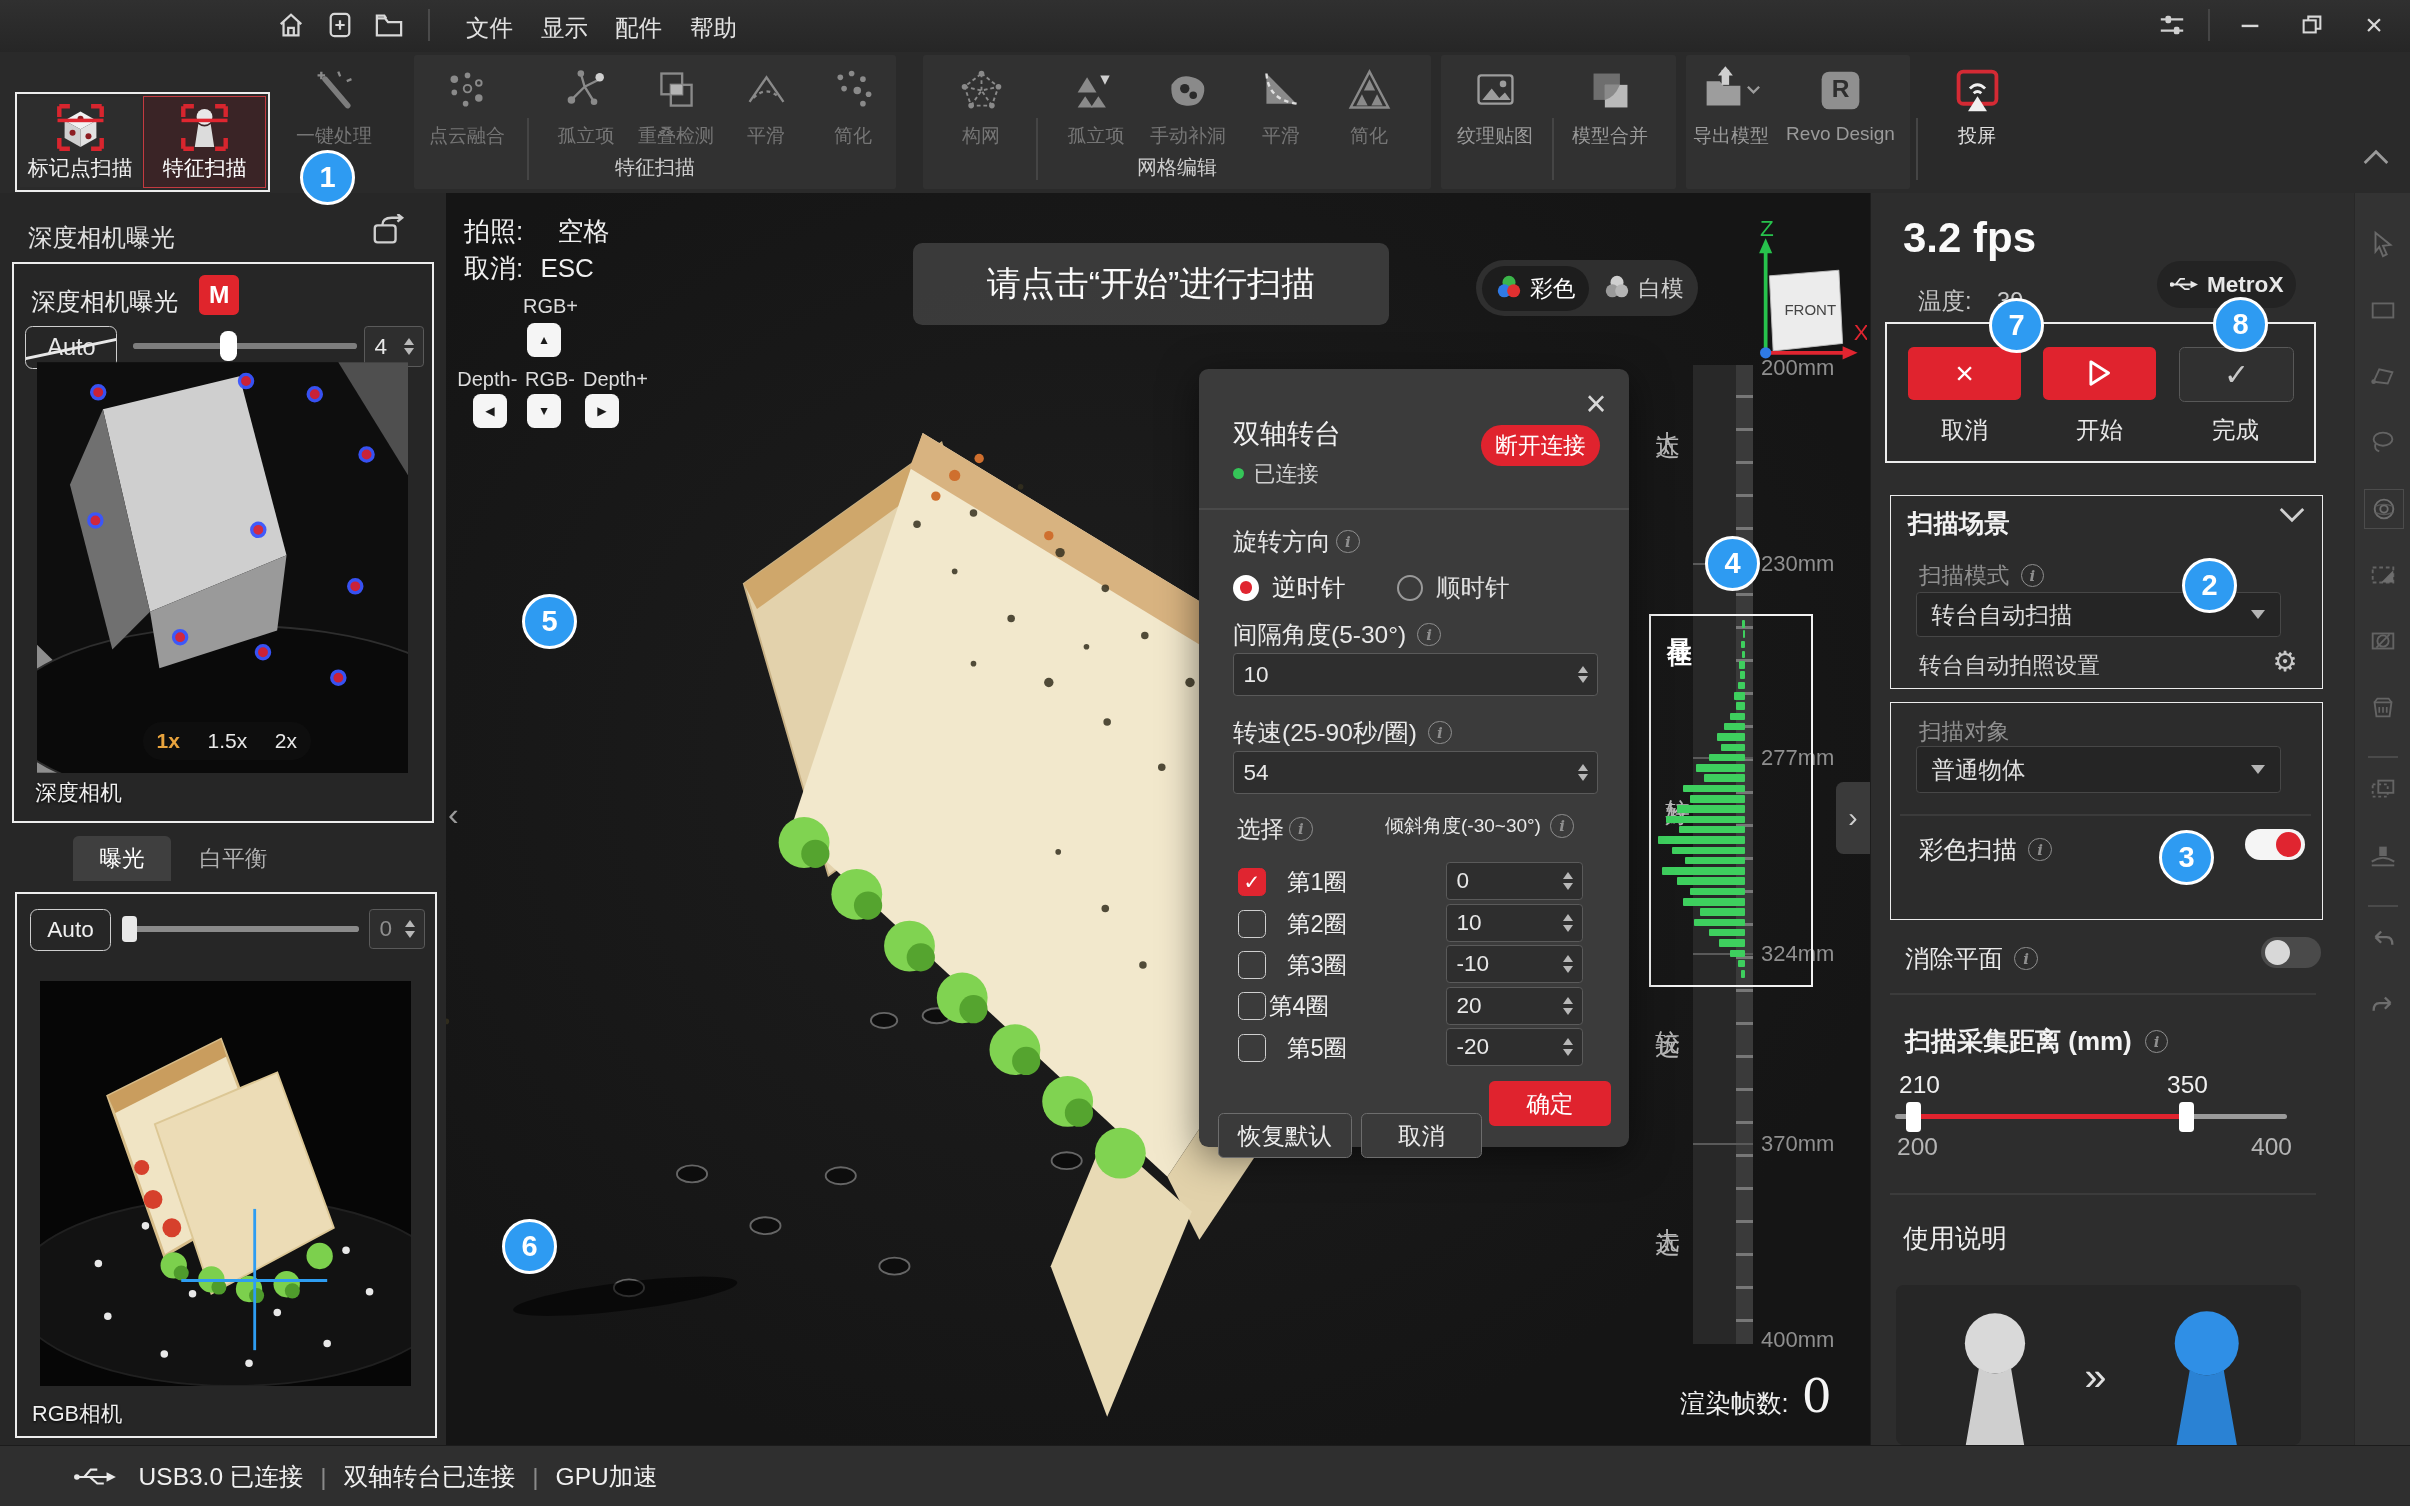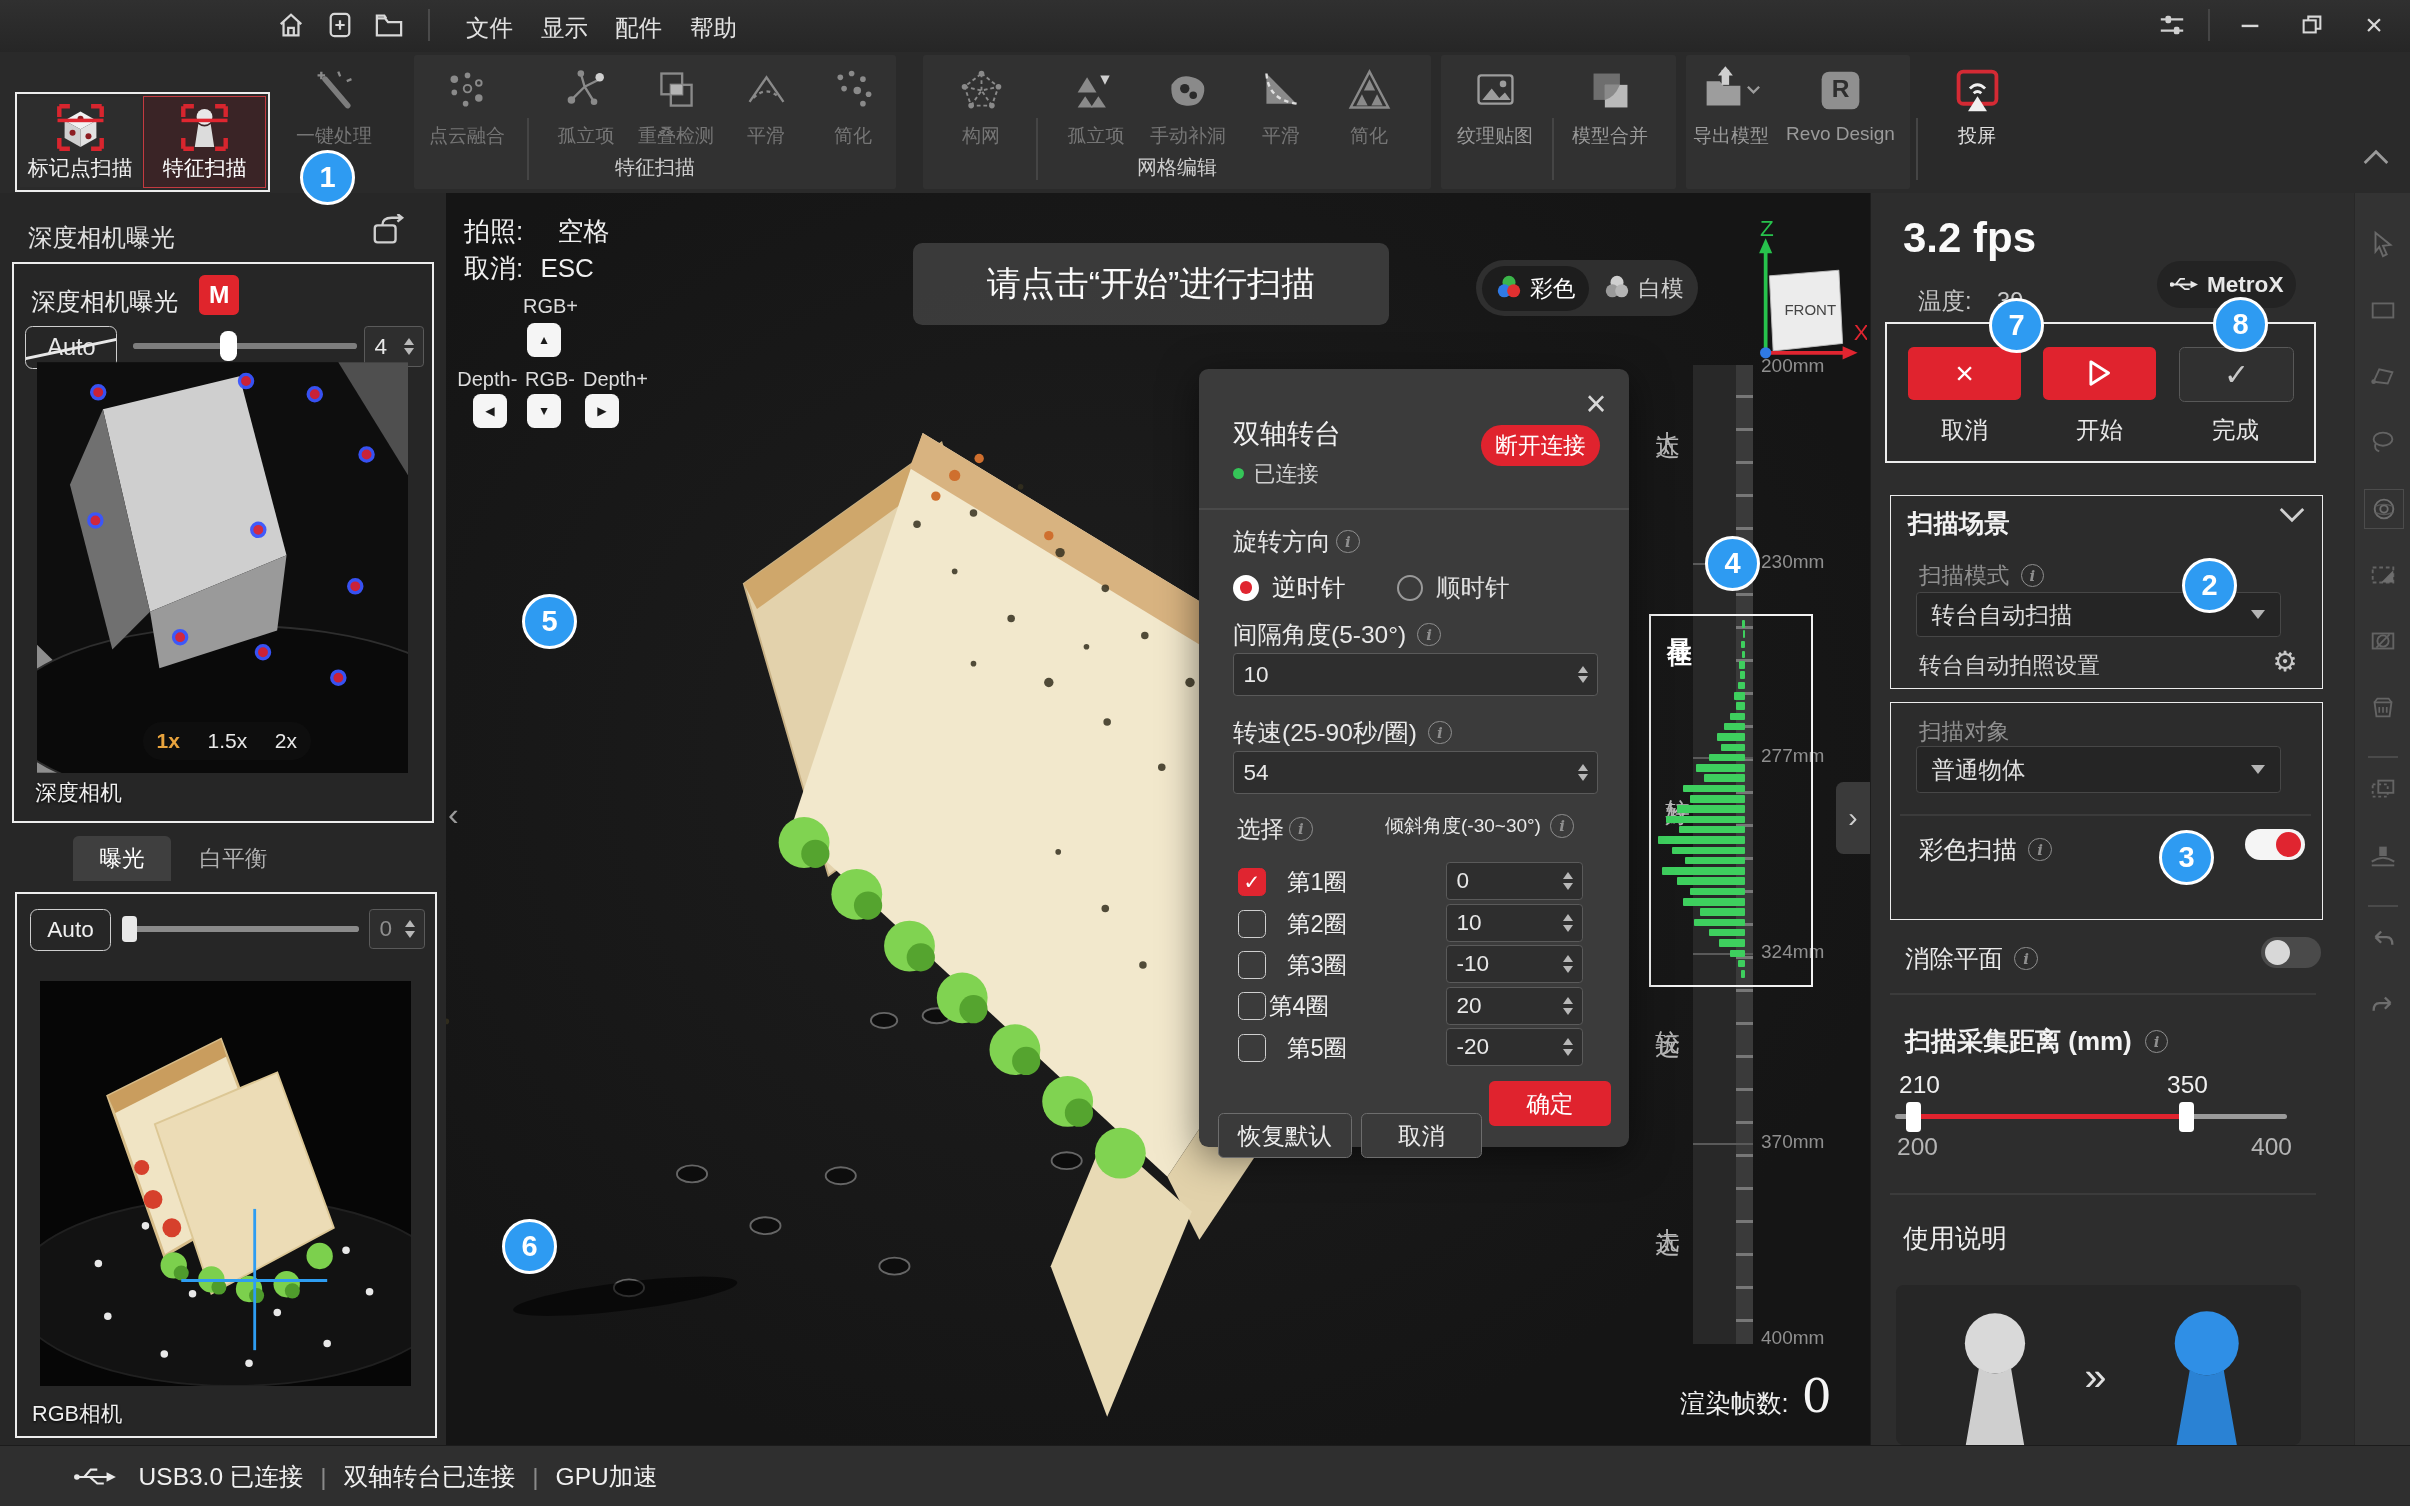--- a/index.html
+++ b/index.html
@@ -51,21 +51,21 @@
   .toggle.on .knob{position:absolute;right:3.8px;top:2.8px;width:25.4px;height:25.4px;border-radius:50%;background:#e02530;}
   .toggle.off{background:#4a4a4a;}
   .toggle.off .knob{position:absolute;left:3.8px;top:2.8px;width:25.4px;height:25.4px;border-radius:50%;background:#d8d8d8;}
   .dbtn{display:flex;align-items:center;justify-content:center;font-size:23.5px;border-radius:5.6px;box-sizing:border-box;}
   .dbtn.ghost{background:#3a3a3a;border:0.9px solid #6d6d6d;color:#ececec;margin-top:32px;}
   .dbtn.primary{background:#e0232e;color:#fff;}
   .key{width:34px;height:34px;background:#f5f5f5;border-radius:7.5px;display:flex;align-items:center;justify-content:center;color:#1a1a1a;font-size:14px;}
   .hint{font-size:26px;color:#f0f0f0;}
   .keylab{font-size:20px;color:#dcdcdc;}
   .vtext{writing-mode:vertical-rl;letter-spacing:3.8px;font-size:24.5px;color:#b5b5b5;}
-  .mmlab{font-size:19px;color:#8f8f8f;}
+  .mmlab{font-size:22px;color:#8f8f8f;}
   .hbar{height:7.5px;margin-bottom:2.8px;background:#3ecf5e;border-radius:0.9px;}
   .histo{display:flex;flex-direction:column;align-items:flex-end;}
   .divider{height:1.9px;background:#3b3b3b;}
   .tabsel{background:#3f3f3f;border-radius:5.6px 5.6px 0 0;color:#fff;display:flex;align-items:center;justify-content:center;font-size:22.6px;}
   .tabun{color:#b0b0b0;display:flex;align-items:center;justify-content:center;font-size:22.6px;}
   .pill-dark{background:#232323;border-radius:23.5px;display:flex;align-items:center;justify-content:center;gap:9.4px;color:#e8e8e8;}
 </style>
 </head>
 <body>
 

